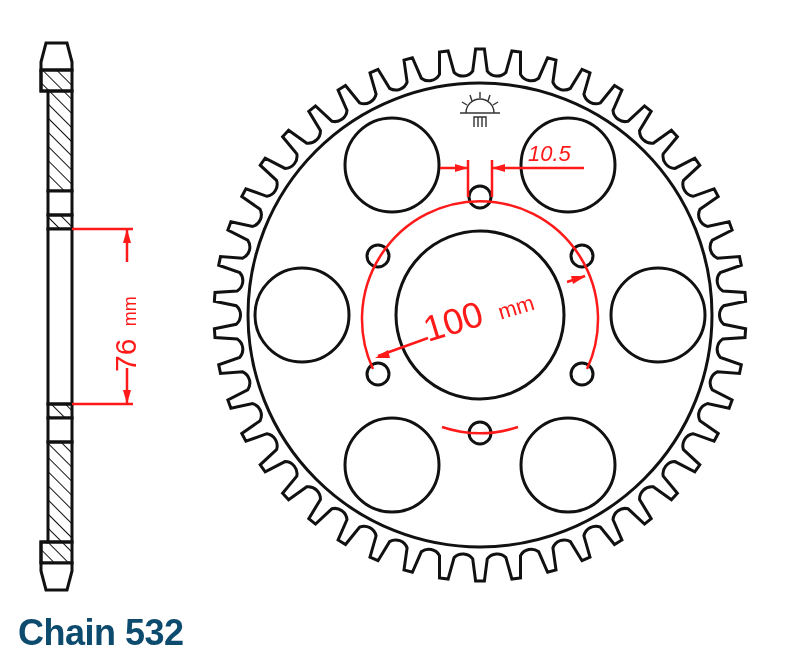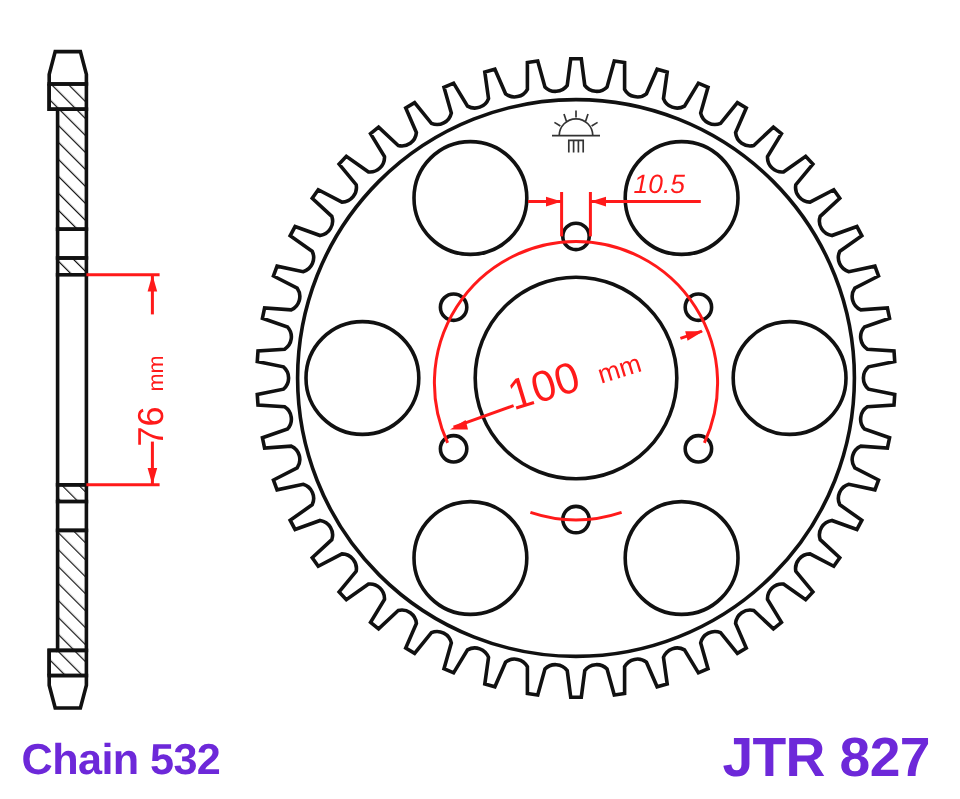--- a/index.html
+++ b/index.html
@@ -1,18 +1,18 @@
 <!DOCTYPE html>
 <html><head>
 <meta charset="utf-8">
 <style>
   html,body{margin:0;padding:0;background:#ffffff;}
   .canvas{position:relative;width:800px;height:666px;background:#ffffff;overflow:hidden;}
   svg{position:absolute;left:0;top:0;}
-  .lbl-chain,.lbl-part{position:absolute;font-family:"Liberation Sans",sans-serif;font-weight:bold;color:#6d28d9;}
+  .lbl-chain,.lbl-part{position:absolute;font-family:"Liberation Sans",sans-serif;font-weight:bold;color:#0c4a6e;}
   .lbl-chain{left:18px;top:612px;font-size:36px;letter-spacing:-0.5px;}
   .lbl-part{left:602px;top:604px;font-size:46px;letter-spacing:-0.5px;}
   .dim{font-family:"Liberation Sans",sans-serif;fill:#ff1a1a;}
 </style>
 </head>
 <body>
 
 <div class="canvas">
   <svg width="800" height="666" viewBox="0 0 800 666">
     <defs>
@@ -105,14 +105,13 @@
       <line x1="492" y1="160" x2="492" y2="197"></line>
       <line x1="440" y1="168" x2="468" y2="168"></line>
       <line x1="492" y1="168" x2="584" y2="168"></line>
       <polygon points="468,168 455,164 455,172" fill="#ff1a1a" stroke="none"></polygon>
       <polygon points="492,168 505,164 505,172" fill="#ff1a1a" stroke="none"></polygon>
     </g>
     <text class="dim" x="528" y="161" font-size="22" font-style="italic">10.5</text>
   </svg>
 
   <div class="lbl-chain">Chain 532</div>
-  <div class="lbl-part">JTR 827</div>
 </div>
 
 </body></html>

